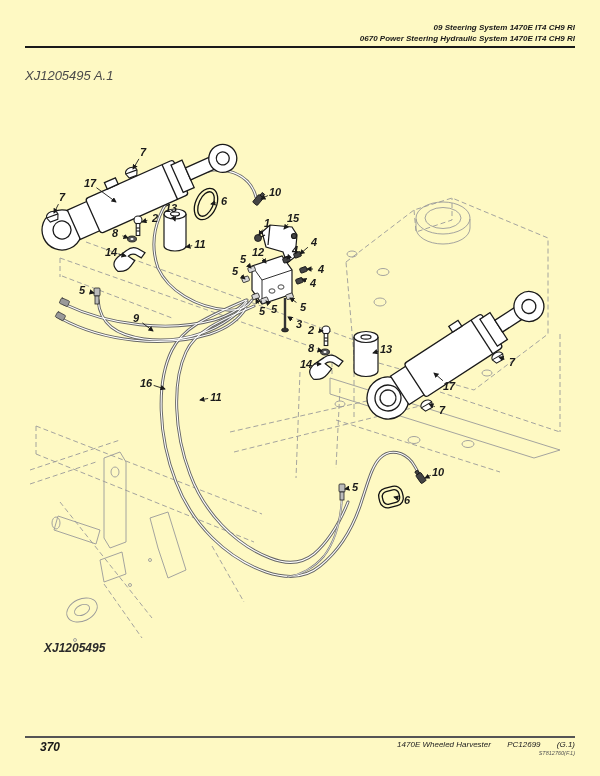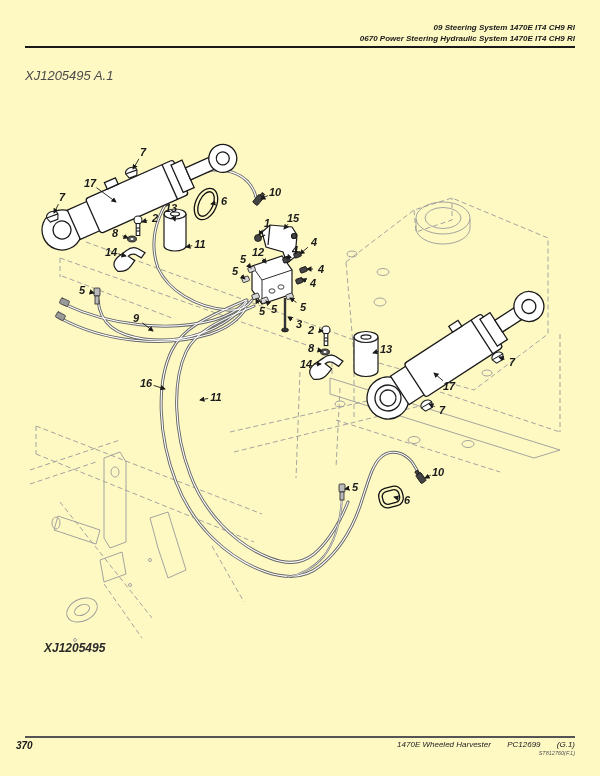--- a/index.html
+++ b/index.html
@@ -7,21 +7,21 @@
     position:relative; width:600px; height:776px; background:#fef9c3;
     font-family:"Liberation Sans", sans-serif; color:#1a1a1a; overflow:hidden;font-style:italic;
   }
   .hdr{position:absolute; right:25px; top:22px; text-align:right; line-height:11px;
        font-size:8px; font-weight:bold; color:#1a1a1a;}
   .hdr-rule{position:absolute; left:25px; right:25px; top:46px; height:2px; background:#1a1a1a;}
   .title{position:absolute; left:25px; top:54px; font-size:8.5px; font-weight:bold;}
   .variant{position:absolute; left:25px; top:68px; font-size:13px; color:#4a4a4a;}
   .fig-caption{position:absolute; left:44px; top:641px; font-size:12px; font-weight:bold; color:#2a2a2a;}
   .ftr-rule{position:absolute; left:25px; right:25px; top:736px; height:1.6px; background:#555;}
-  .ftr-left{position:absolute; left:16px; top:740px; font-size:10px; font-weight:bold;text-align:center;}
+  .ftr-left{position:absolute; left:40px; top:740px; font-size:12px; font-weight:bold;text-align:center;}
   .ftr-right{position:absolute; right:25px; top:740px; font-size:8px; text-align:center; color:#222;}
   .ftr-right span{margin-left:14px;}
   .ftr-sub{position:absolute; right:25px; top:750px; font-size:5.5px; color:#555; text-align:right;}
   svg.diagram{position:absolute; left:0; top:0;}
 </style>
 </head>
 <body>
 
 <div class="page">
 

